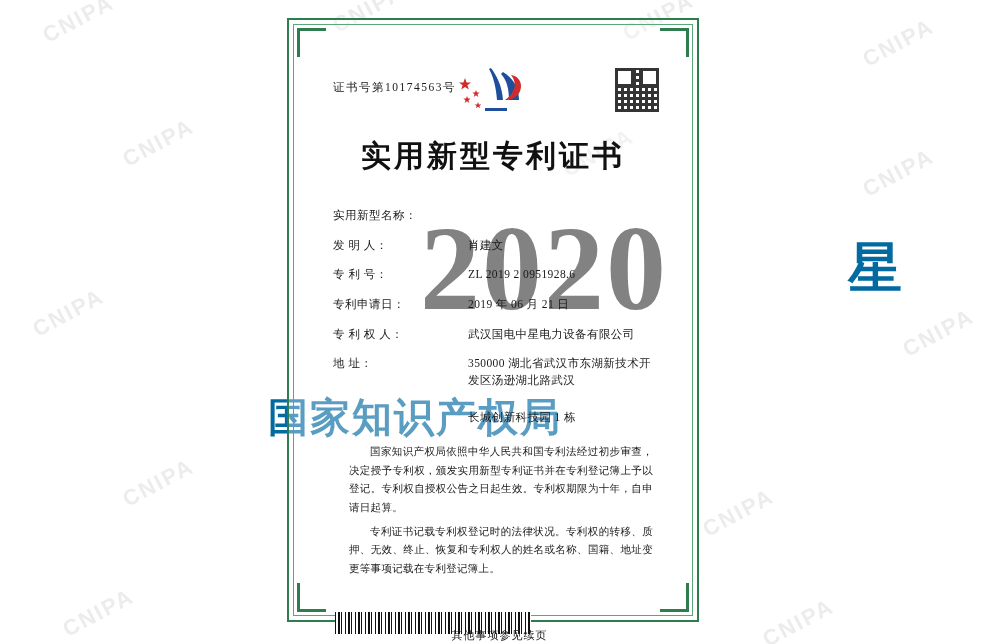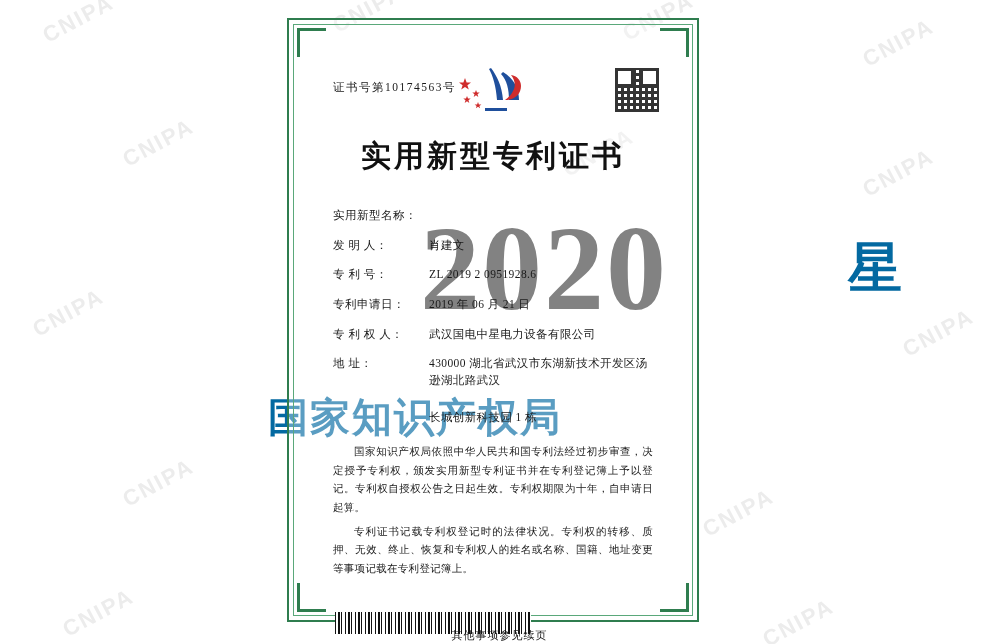--- a/index.html
+++ b/index.html
@@ -145,20 +145,21 @@
   .fields {
     margin-top: 30px;
     padding: 0 24px;
     font-size: 11.5px;
     line-height: 1.45;
   }
   .field-row {
     display: flex;
     align-items: flex-start;
     margin-bottom: 13px;
+    gap: 39px;
   }
   .field-label {
     width: 96px;
     flex: 0 0 96px;
     letter-spacing: 0.5px;
     white-space: nowrap;
   }
   .field-value {
     flex: 1 1 auto;
     letter-spacing: 0.4px;
@@ -175,21 +176,21 @@
 
   
   .paras {
     margin-top: 18px;
     padding: 0 24px;
     font-size: 10.5px;
     line-height: 1.75;
     text-align: justify;
     letter-spacing: 0.3px;
   }
-  .paras p { margin: 0 0 6px 0; text-indent: 2em; }
+  .paras p { margin: 0 0 6px 16px; text-indent: 2em; }
 
   
   .barcode {
     margin: 34px 0 0 26px;
     width: 196px;
     height: 22px;
     background:
       repeating-linear-gradient(90deg,
         #111 0 1px, #fff 1px 3px,
         #111 3px 5px, #fff 5px 6px,
@@ -284,21 +285,21 @@
       </div>
 
       <div class="field-row">
         <div class="field-label">专 利 权 人：</div>
         <div class="field-value">武汉国电中星电力设备有限公司</div>
       </div>
 
       <div class="field-row">
         <div class="field-label">地 址：</div>
         <div class="field-value">
-          <span>430000 湖北省武汉市东湖新技术开发区汤逊湖北路武汉</span>
+          <span>350000 湖北省武汉市东湖新技术开发区汤逊湖北路武汉</span>
           <span class="line2">长城创新科技园 1 栋</span>
         </div>
       </div>
 
     </div>
 
     <div class="paras">
       <p>国家知识产权局依照中华人民共和国专利法经过初步审查，决定授予专利权，颁发实用新型专利证书并在专利登记簿上予以登记。专利权自授权公告之日起生效。专利权期限为十年，自申请日起算。</p>
       <p>专利证书记载专利权登记时的法律状况。专利权的转移、质押、无效、终止、恢复和专利权人的姓名或名称、国籍、地址变更等事项记载在专利登记簿上。</p>
     </div>

